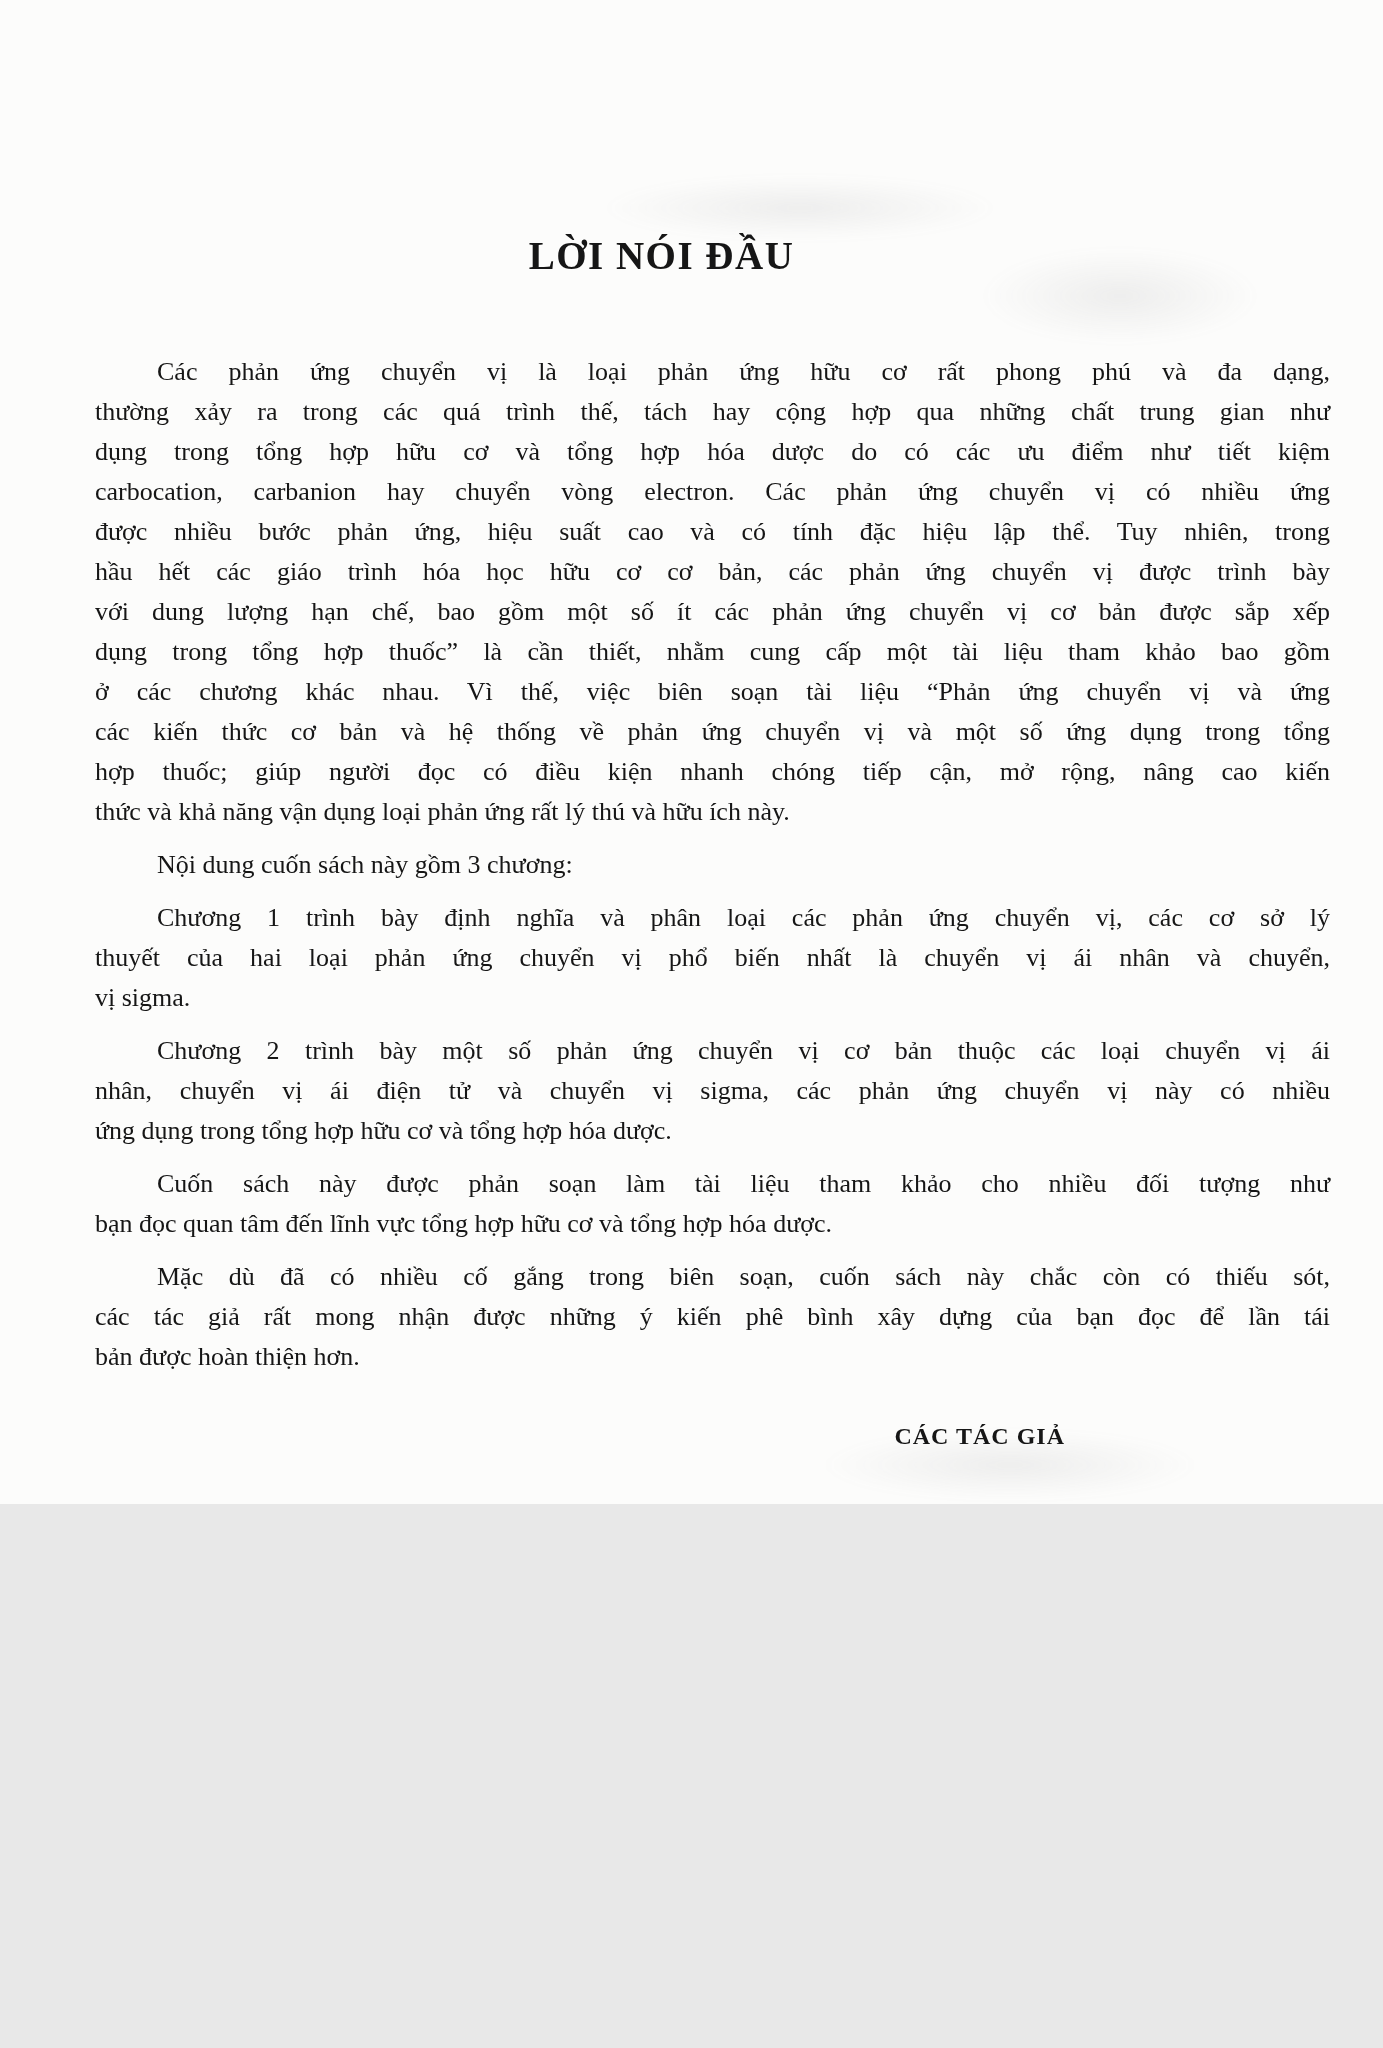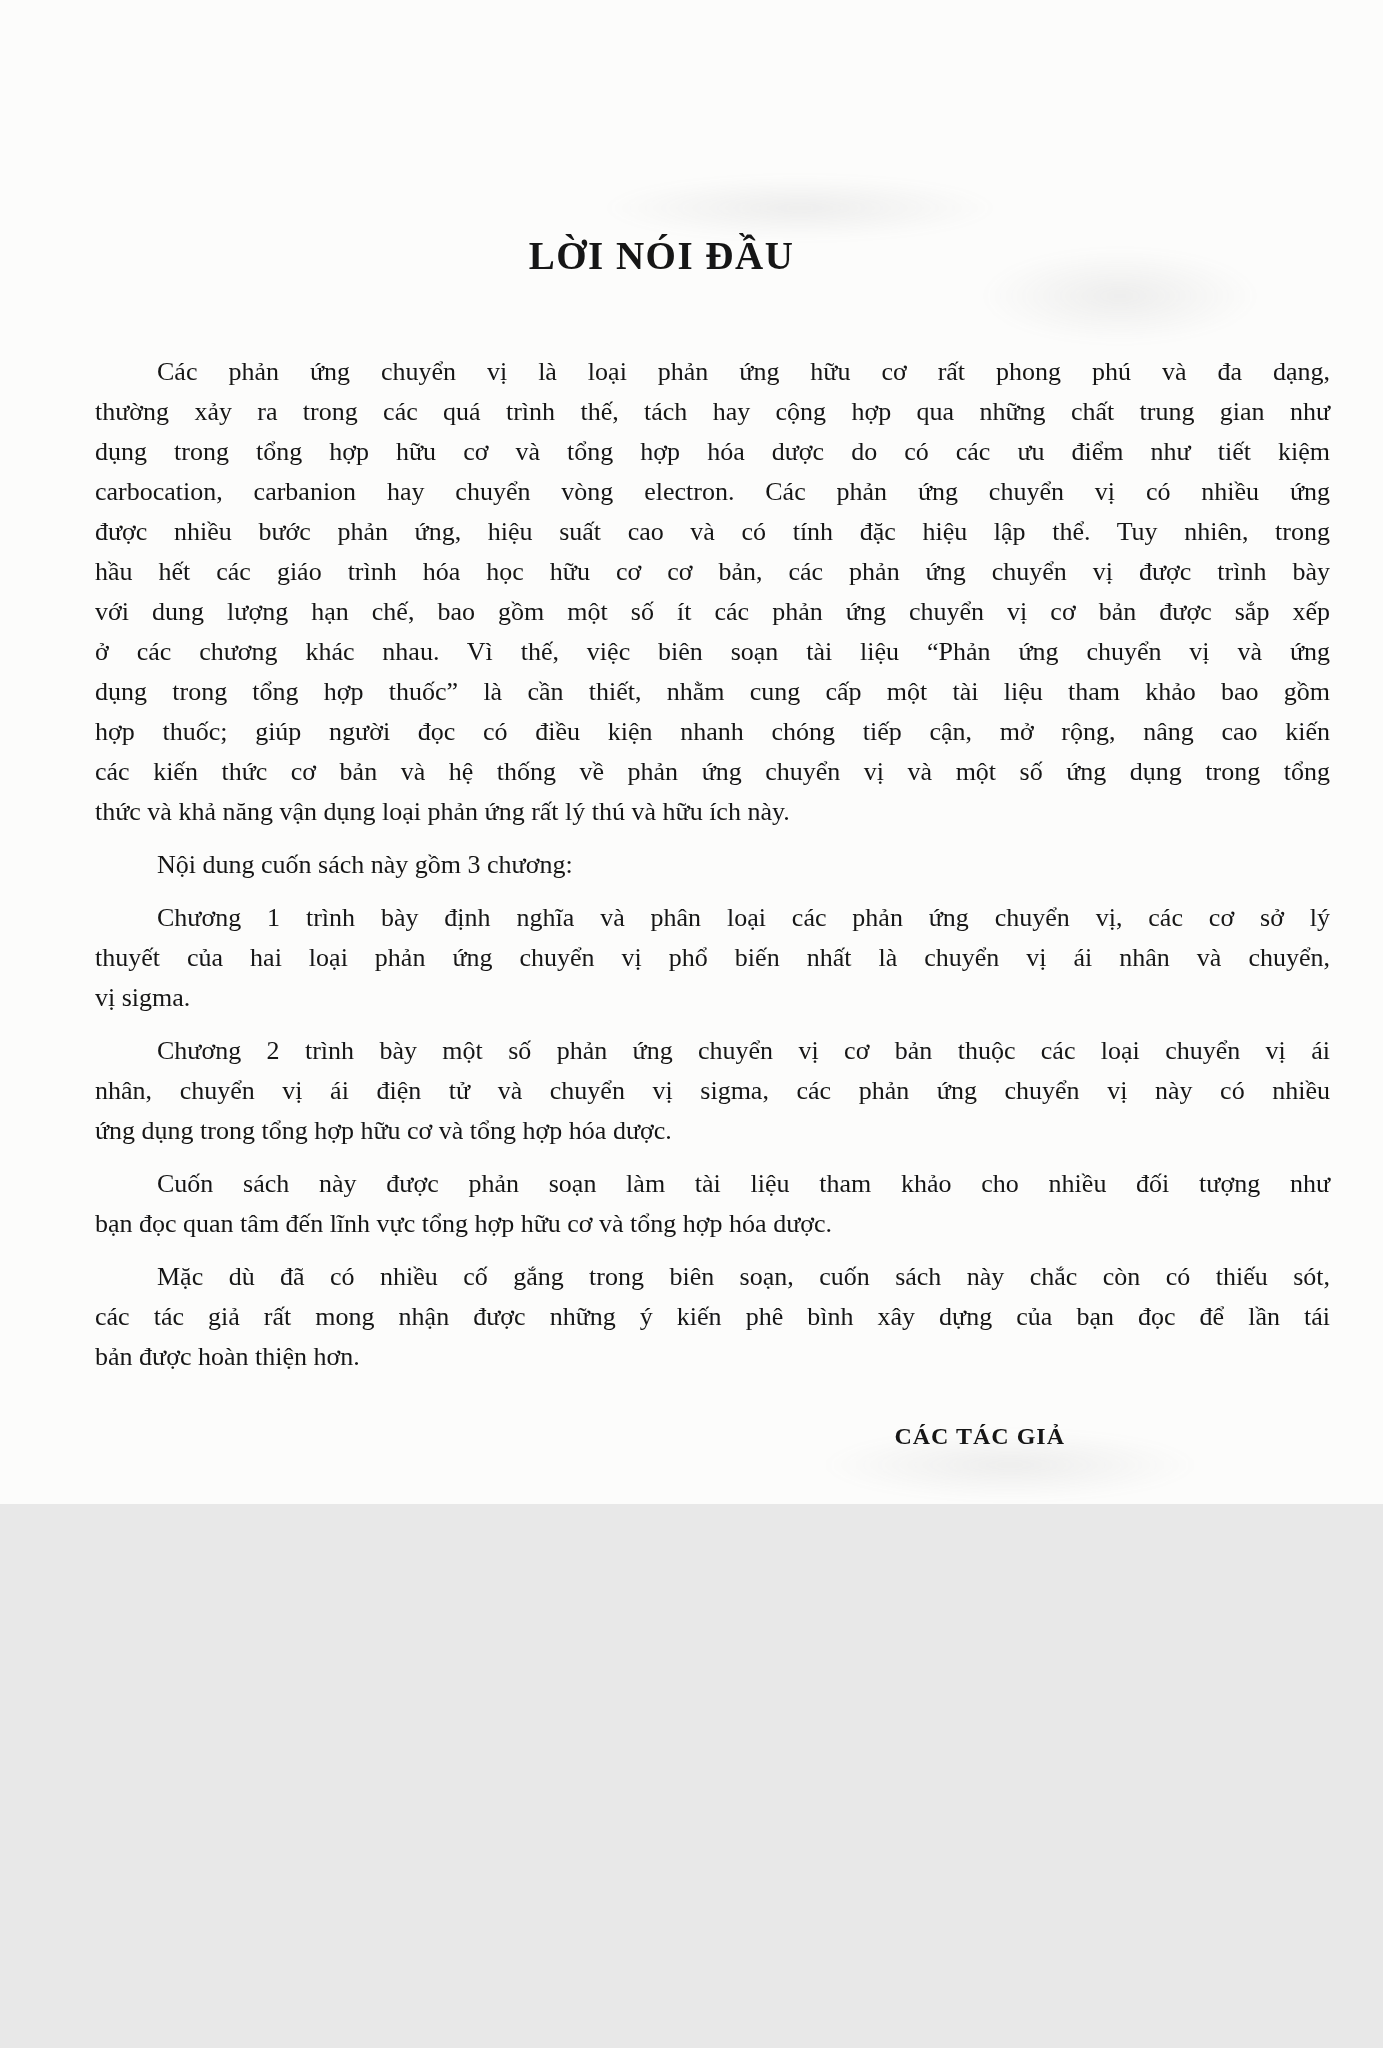--- a/index.html
+++ b/index.html
@@ -110,24 +110,24 @@
     <div class="body-text">
 
       <div class="para">
         <div class="line first">Các phản ứng chuyển vị là loại phản ứng hữu cơ rất phong phú và đa dạng,</div>
         <div class="line">thường xảy ra trong các quá trình thế, tách hay cộng hợp qua những chất trung gian như</div>
         <div class="line">dụng trong tổng hợp hữu cơ và tổng hợp hóa dược do có các ưu điểm như tiết kiệm</div>
         <div class="line">carbocation, carbanion hay chuyển vòng electron. Các phản ứng chuyển vị có nhiều ứng</div>
         <div class="line">được nhiều bước phản ứng, hiệu suất cao và có tính đặc hiệu lập thể. Tuy nhiên, trong</div>
         <div class="line">hầu hết các giáo trình hóa học hữu cơ cơ bản, các phản ứng chuyển vị được trình bày</div>
         <div class="line">với dung lượng hạn chế, bao gồm một số ít các phản ứng chuyển vị cơ bản được sắp xếp</div>
+        <div class="line">dụng trong tổng hợp thuốc” là cần thiết, nhằm cung cấp một tài liệu tham khảo bao gồm</div>
         <div class="line">ở các chương khác nhau. Vì thế, việc biên soạn tài liệu “Phản ứng chuyển vị và ứng</div>
-        <div class="line">dụng trong tổng hợp thuốc” là cần thiết, nhằm cung cấp một tài liệu tham khảo bao gồm</div>
+        <div class="line">các kiến thức cơ bản và hệ thống về phản ứng chuyển vị và một số ứng dụng trong tổng</div>
         <div class="line">hợp thuốc; giúp người đọc có điều kiện nhanh chóng tiếp cận, mở rộng, nâng cao kiến</div>
-        <div class="line">các kiến thức cơ bản và hệ thống về phản ứng chuyển vị và một số ứng dụng trong tổng</div>
         <div class="line last">thức và khả năng vận dụng loại phản ứng rất lý thú và hữu ích này.</div>
       </div>
 
       <div class="para">
         <div class="line first last">Nội dung cuốn sách này gồm 3 chương:</div>
       </div>
 
       <div class="para">
         <div class="line first">Chương 1 trình bày định nghĩa và phân loại các phản ứng chuyển vị, các cơ sở lý</div>
         <div class="line">thuyết của hai loại phản ứng chuyển vị phổ biến nhất là chuyển vị ái nhân và chuyển,</div>

